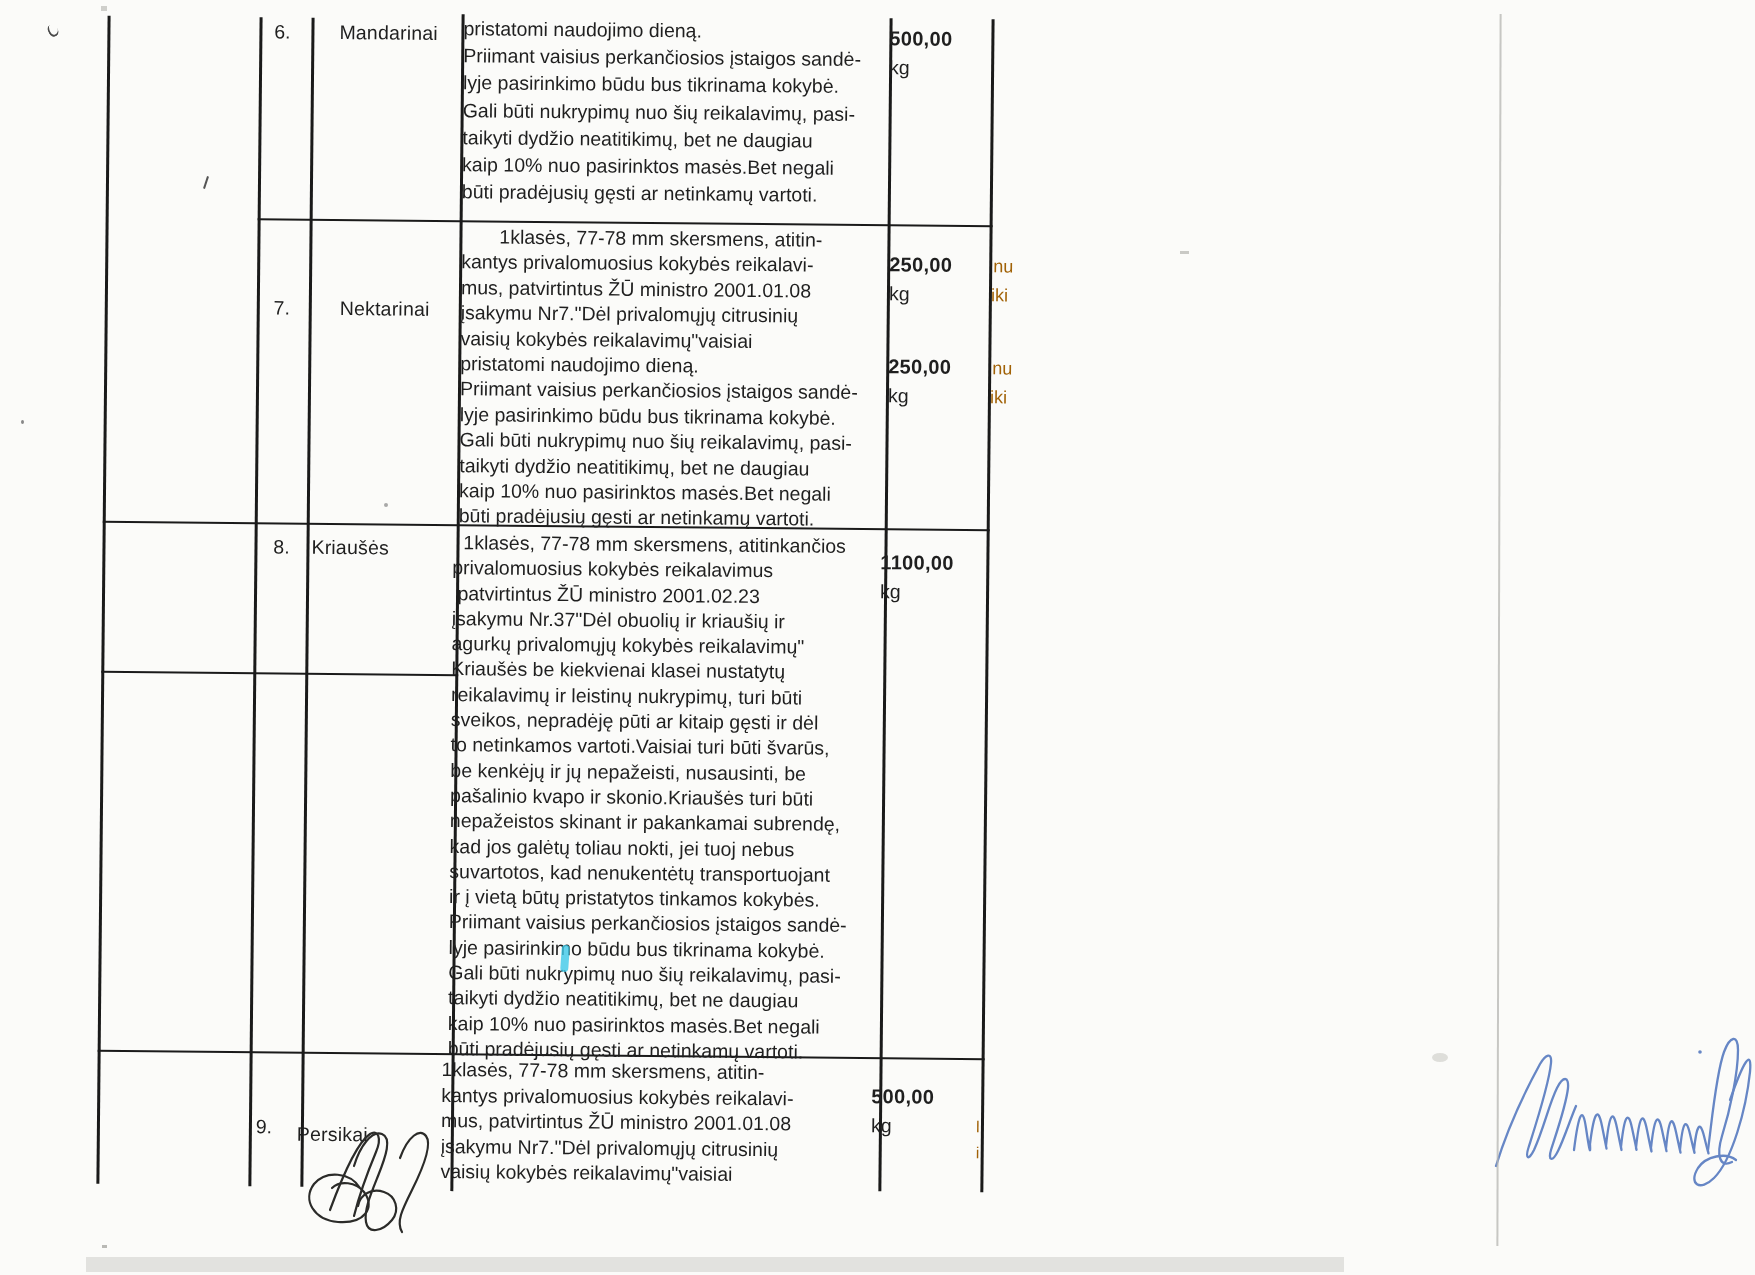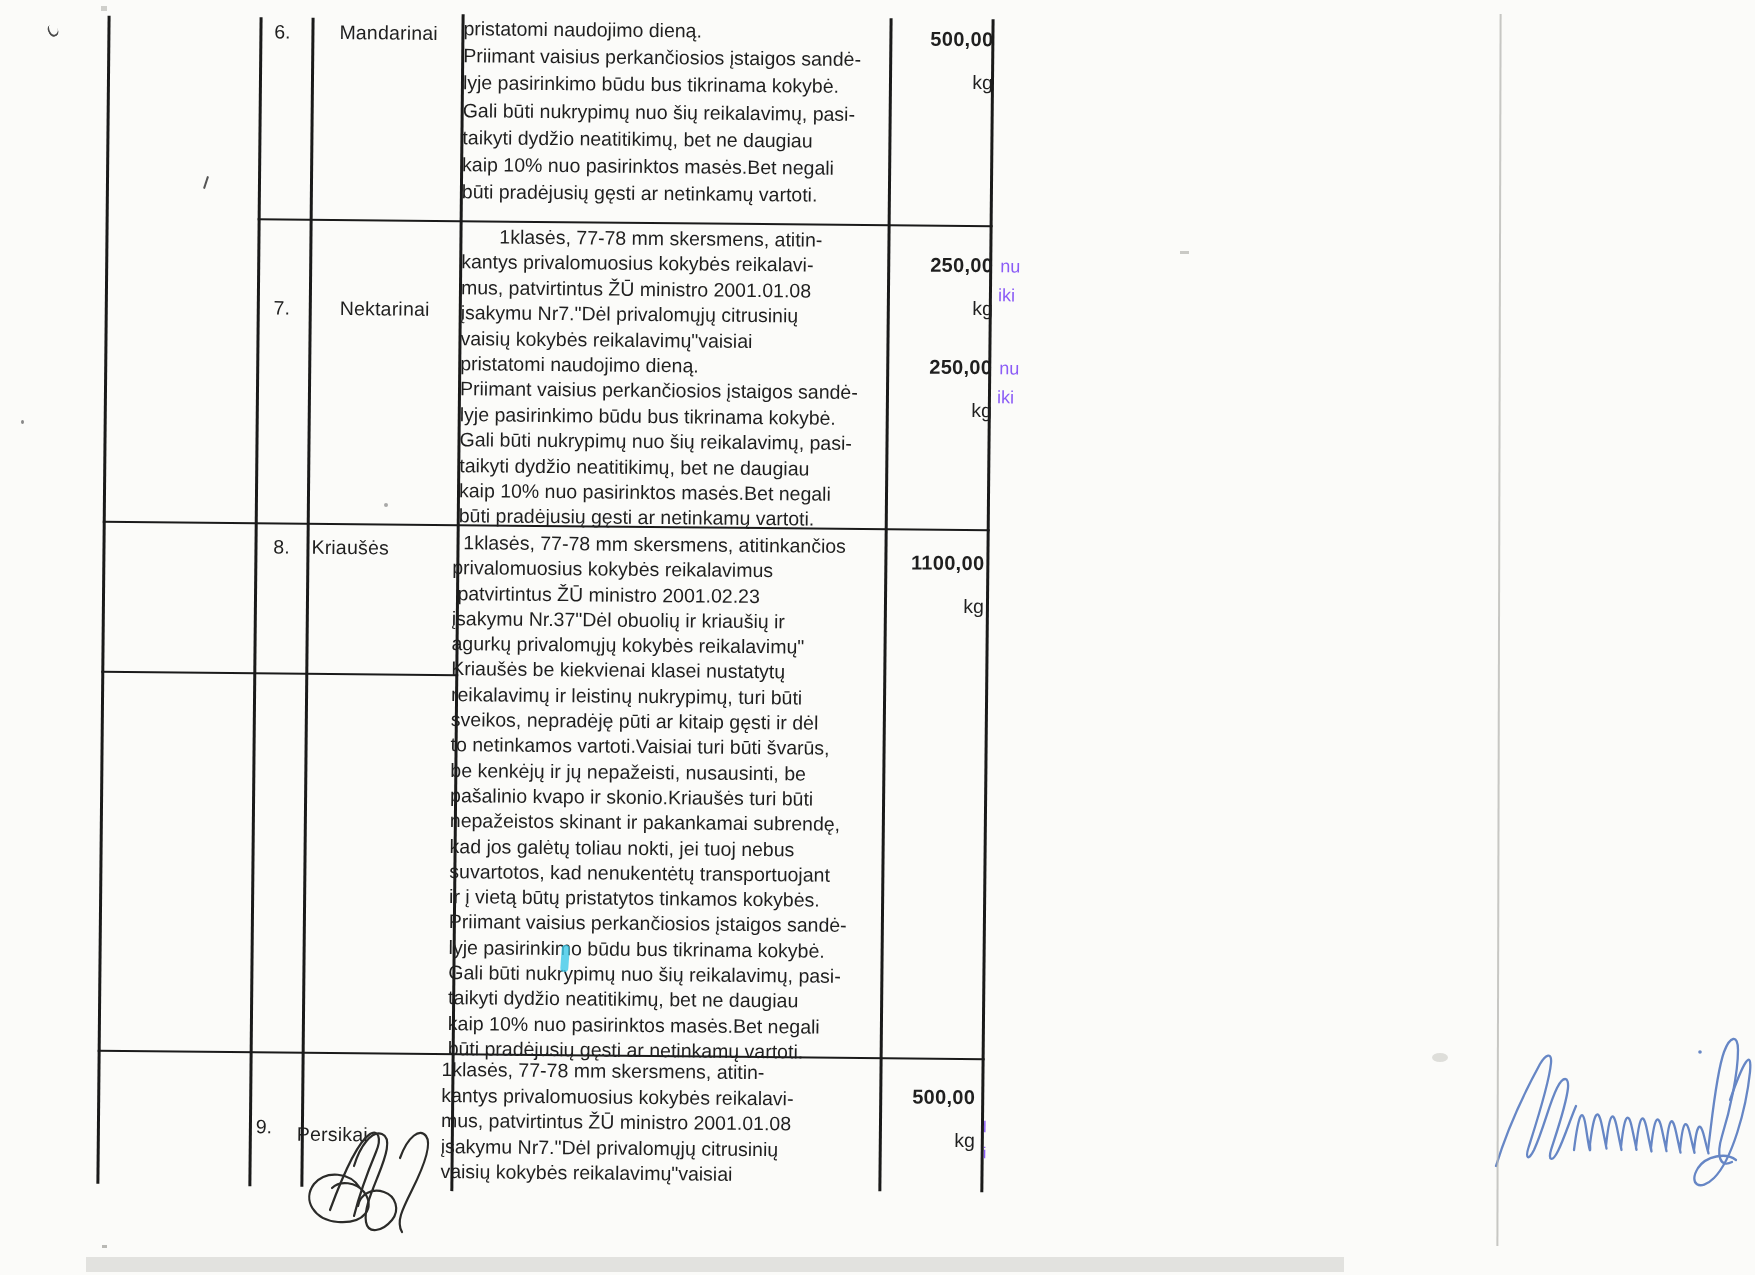--- a/index.html
+++ b/index.html
@@ -8,24 +8,24 @@
     overflow:hidden;font-family:"Liberation Sans",sans-serif;color:#1f1f1f;
   }
   .skew{position:absolute;left:0;top:0;width:1755px;height:1275px;
     transform:rotate(.55deg);transform-origin:545px 600px;}
   .vl{position:absolute;width:3px;background:#1a1a1a;}
   .hl{position:absolute;height:2px;background:#1a1a1a;}
   .cellnum{position:absolute;width:46px;text-align:center;font-size:19.5px;}
   .cellname{position:absolute;font-size:19.5px;letter-spacing:.2px;}
   .desc{position:absolute;width:440px;font-size:19.5px;}
   .tline{white-space:pre;}
-  .qty{position:absolute;width:104px;text-align:right;}
+  .qty{position:absolute;width:104px;text-align:left;}
   .qv{font-size:20px;font-weight:700;letter-spacing:.3px;}
-  .qu{font-size:19.5px;margin-top:20px;}
-  .frag{position:absolute;font-size:18px;color:#8b5cf6;padding-left:7px;}
+  .qu{font-size:19.5px;margin-top:6px;}
+  .frag{position:absolute;font-size:18px;color:#a16207;}
   .artifact{position:absolute;}
   svg{display:block;}
 </style>
 </head>
 <body>
 
 <div class="page">
 
   <div class="skew">
 

